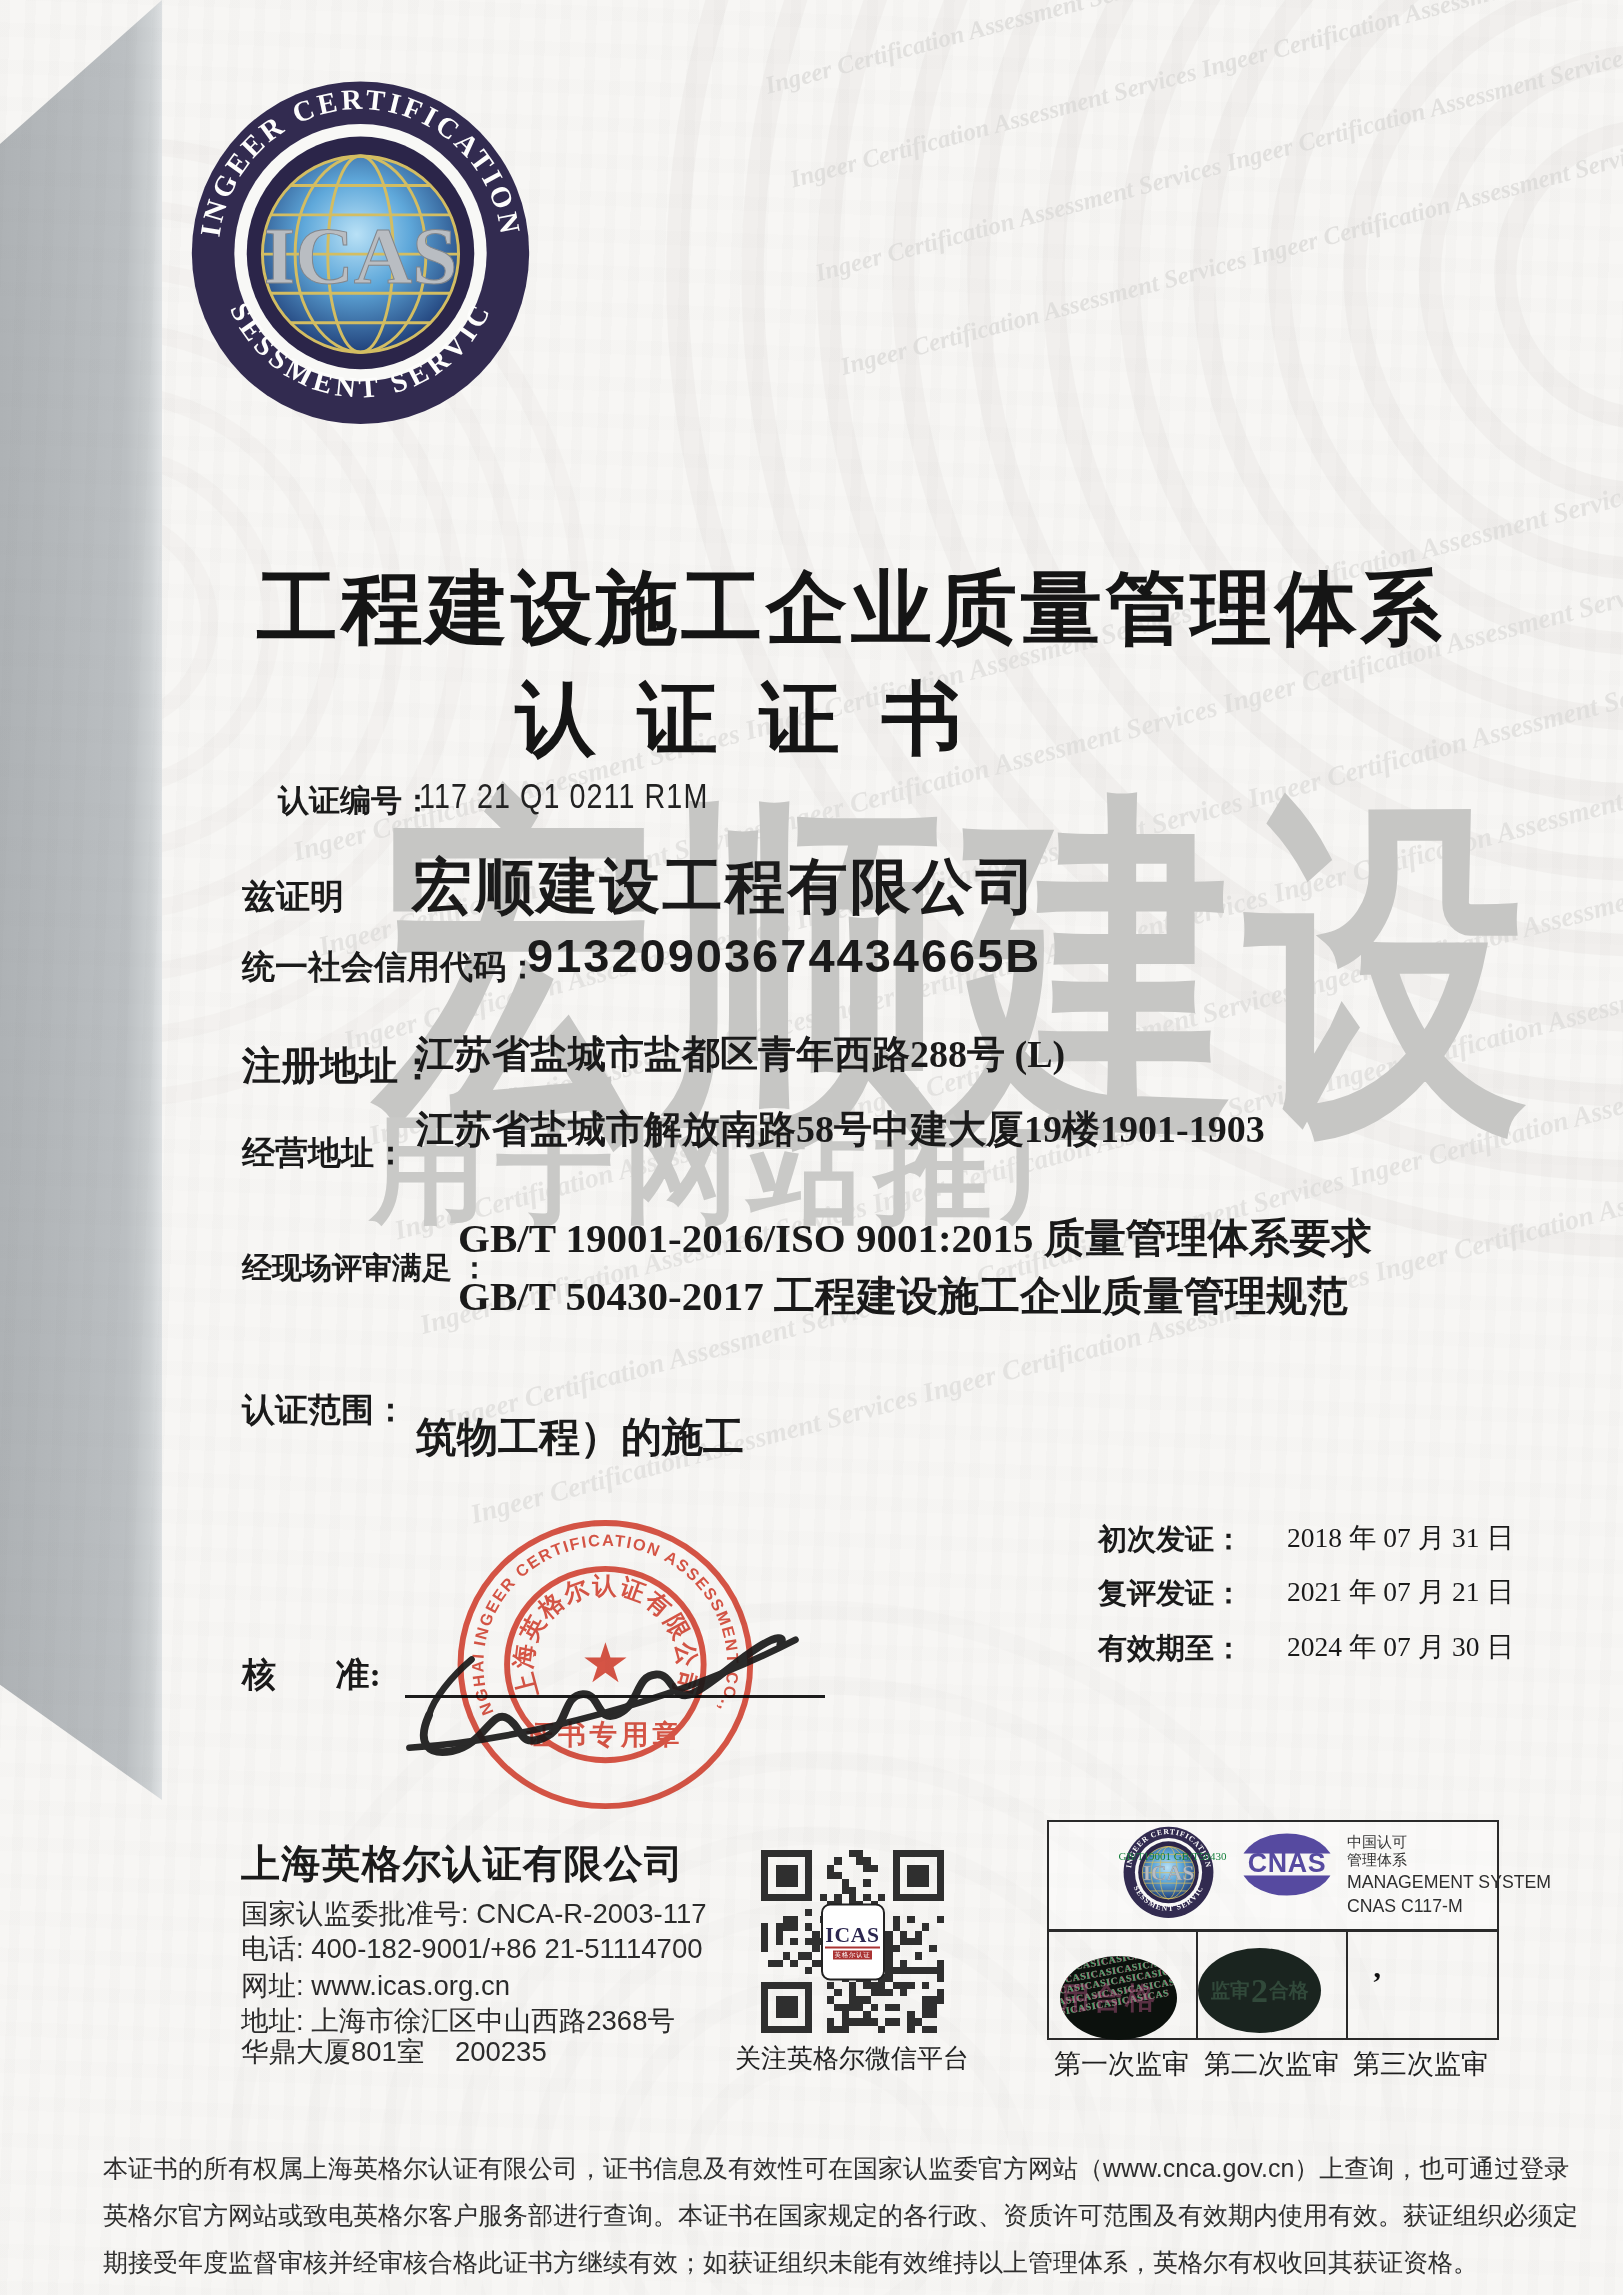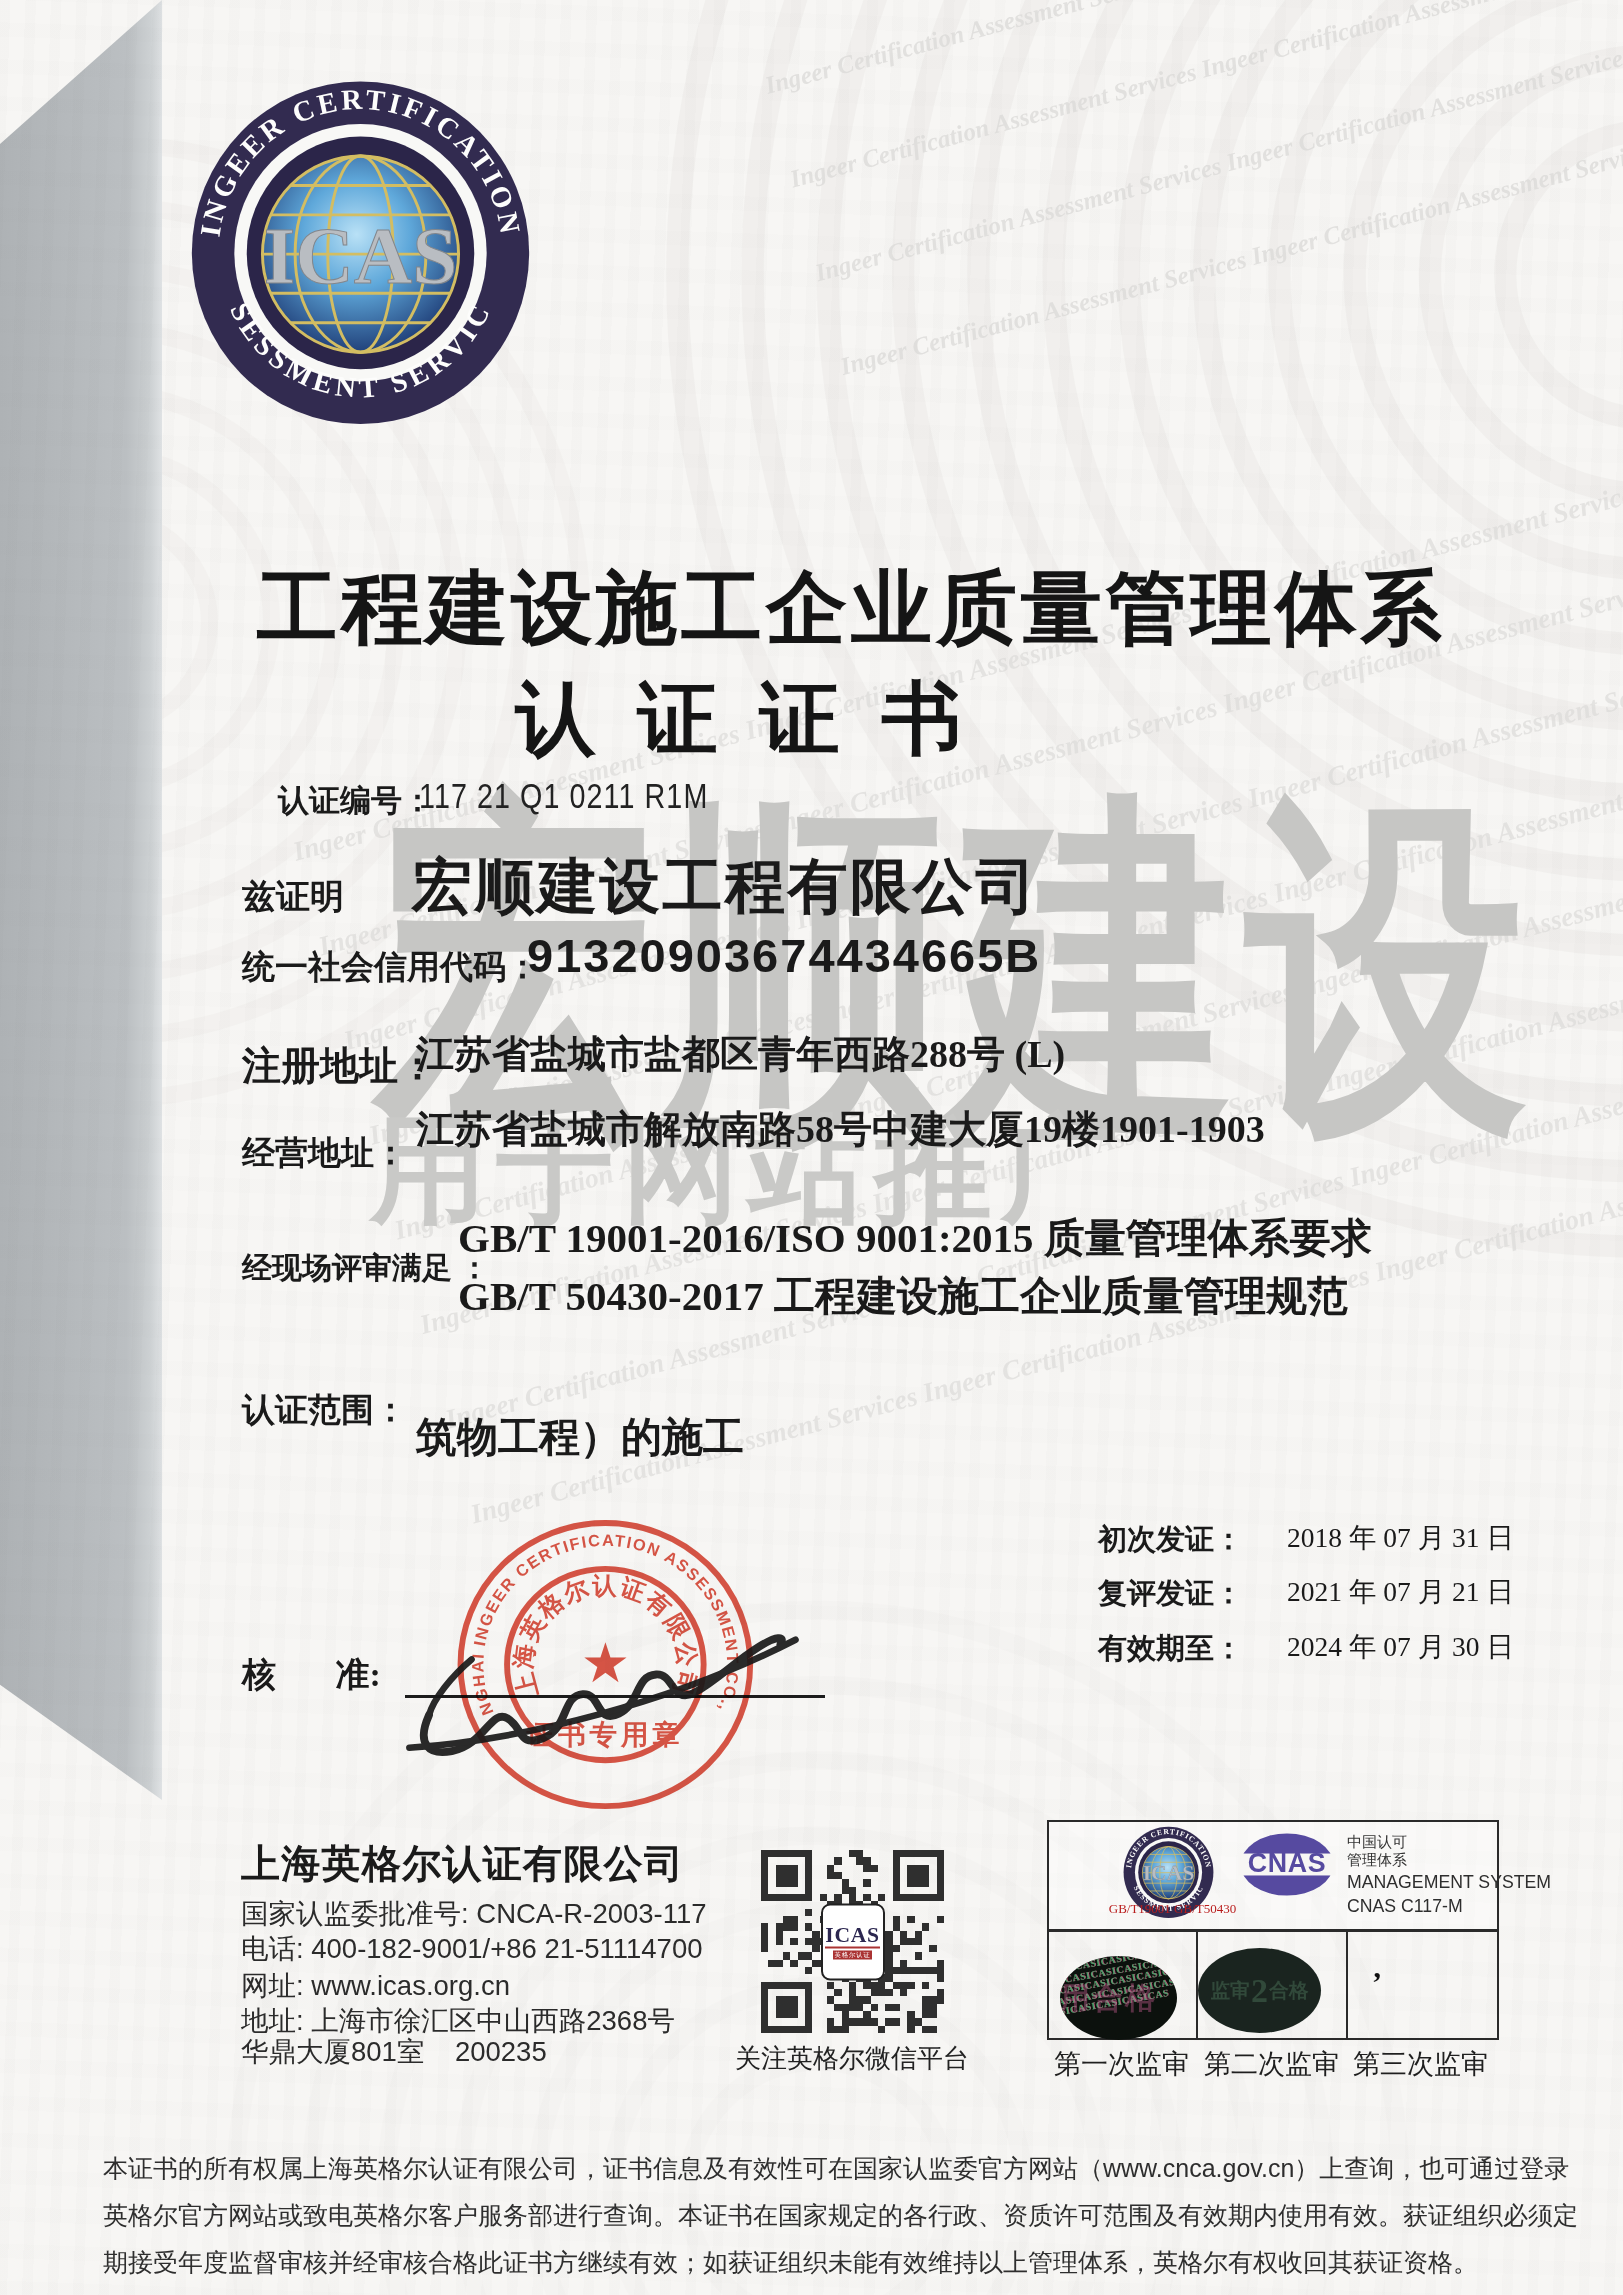--- a/index.html
+++ b/index.html
@@ -70,21 +70,21 @@
   #qr{left:761px;top:1850px;width:183px;height:183px;z-index:6;}
   #qr svg{display:block;width:183px;height:183px;}
   #qr-center{position:absolute;left:50%;top:50%;transform:translate(-50%,-50%);width:60px;height:73px;
              background:#fff;border:2px solid #222;border-radius:9.2px;z-index:7;display:flex;flex-direction:column;
              align-items:center;justify-content:center;}
   #qr-center .w{font-size:21.6px;font-weight:bold;color:#2c2750;letter-spacing:0.7px;border-bottom:2.6px solid #a33;line-height:23.6px;}
   #qr-center .s{font-size:6.5px;color:#a33;background:#a33;color:#fff;padding:0 1.3px;margin-top:2px;letter-spacing:0.7px;}
   #qr-cap{left:734px;top:2041px;width:236px;text-align:center;font-size:26px;color:#222;z-index:6;}
   
   #acc-box{left:1047px;top:1820px;width:448px;height:107px;border:2.6px solid #2a2a2a;z-index:6;background:rgba(255,255,255,.35);}
-  #gb-codes{left:1094px;top:1901px;width:157px;text-align:center;font-size:13px;color:#b91c1c;z-index:7;}
+  #gb-codes{left:1094px;top:1850px;width:157px;text-align:center;font-size:11px;color:#15803d;z-index:7;}
   #cnas{left:1238px;top:1831px;width:98px;height:67px;z-index:7;}
   .acct{z-index:7;color:#333;}
   #acc-cn1{left:1347px;top:1833px;font-size:15px;}
   #acc-cn2{left:1347px;top:1851px;font-size:15px;}
   #acc-en1{left:1347px;top:1872px;font-size:17.7px;font-family:"Liberation Sans","DejaVu Sans",sans-serif;color:#2e2e2e;}
   #acc-en2{left:1347px;top:1896px;font-size:17.7px;font-family:"Liberation Sans","DejaVu Sans",sans-serif;color:#2e2e2e;}
   
   #aud-tbl{left:1047px;top:1930px;width:448px;height:106px;border:2.6px solid #2a2a2a;z-index:6;}
   .vdiv{position:absolute;top:0;width:2px;height:100%;background:#2a2a2a;}
   .aud-lbl{top:2046px;width:149px;text-align:center;font-size:27px;color:#1f1f1f;z-index:6;}

